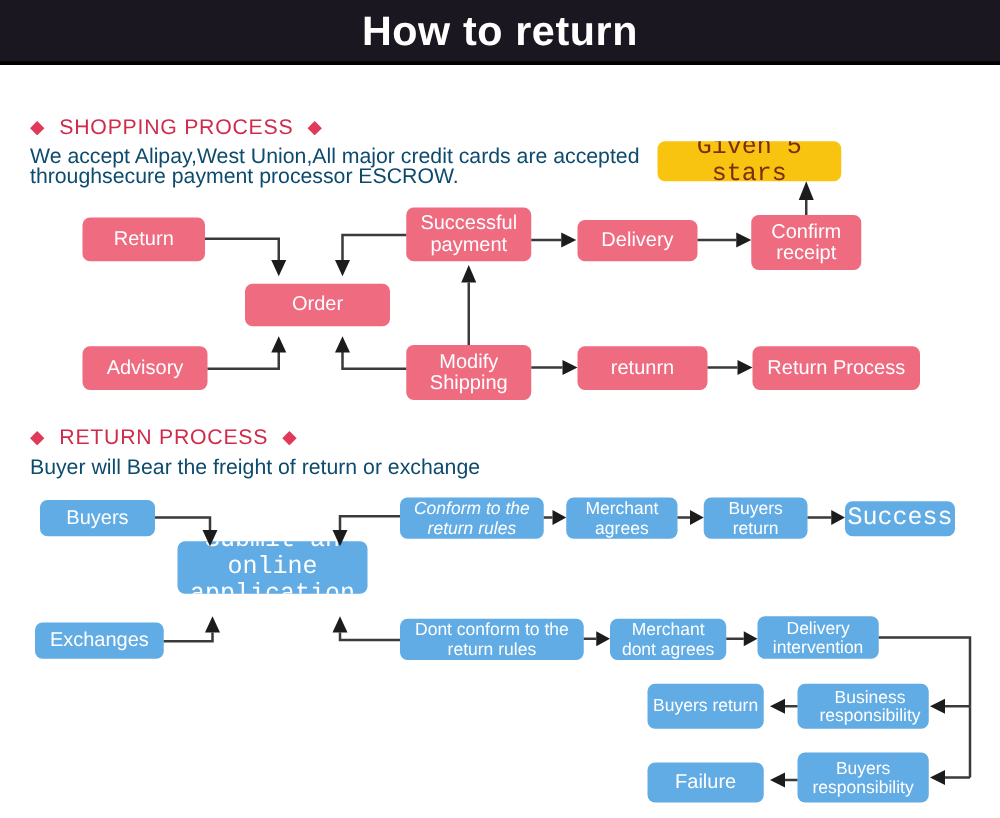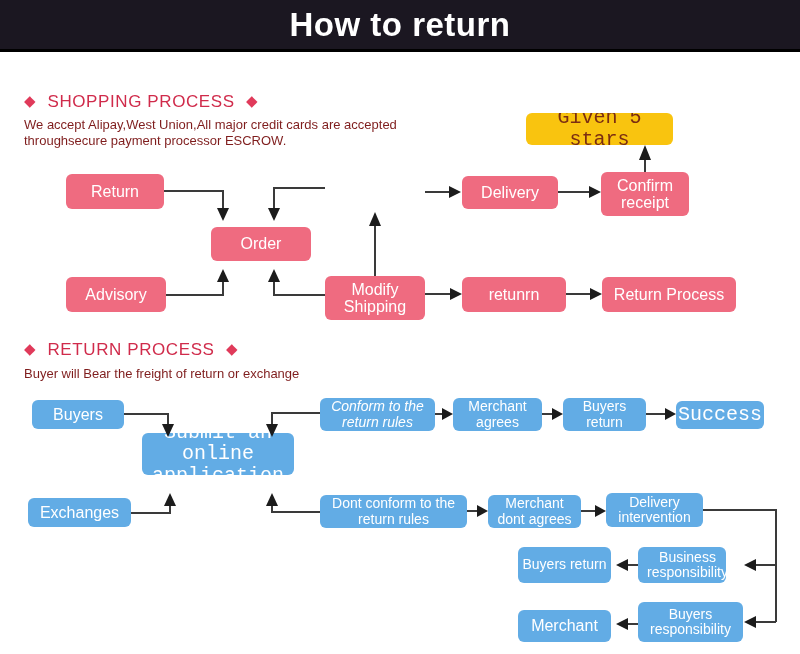--- a/index.html
+++ b/index.html
@@ -35,22 +35,22 @@
     letter-spacing:.6px;
     white-space:nowrap;
   }
   .sec-head .dia{
     color:#e03a5a;
     font-size:15px;
     vertical-align:1px;
   }
   .sec-sub{
     position:absolute;
-    color:#7f1d1d;
-    font-size:13px;
+    color:#0c4a6e;
+    font-size:17px;
     line-height:16px;
     white-space:pre-line;
   }
 
   
   .node{
     position:absolute;
     box-sizing:border-box;
     border-radius:6px;
     display:flex;align-items:center;justify-content:center;
@@ -84,21 +84,22 @@
 
   <div class="sec-head" style="left:24px; top:92px;">
     <span class="dia">◆</span>
     <span style="padding:0 6px;">SHOPPING PROCESS</span>
     <span class="dia">◆</span>
   </div>
   <div class="sec-sub" style="left:24px; top:117px;">We accept Alipay,West Union,All major credit cards are accepted
 throughsecure payment processor ESCROW.</div>
 
   <div class="node pink f16" style="left:66px;  top:174px; width:98px;  height:35px;">Return</div>
-  <div class="node pink f16" style="left:211px; top:227px; width:100px; height:34px;">Order</div>
+  <div class="node pink f16" style="left:196px; top:227px; width:116px; height:34px;">Order</div>
+  <div class="node pink f16" style="left:325px; top:166px; width:100px; height:43px;">Successful payment</div>
   <div class="node pink f16" style="left:462px; top:176px; width:96px;  height:33px;">Delivery</div>
   <div class="node pink f16" style="left:601px; top:172px; width:88px;  height:44px;">Confirm receipt</div>
   <div class="node gold f15" style="left:526px; top:113px; width:147px; height:32px;">Given 5 stars</div>
 
   <div class="node pink f16" style="left:66px;  top:277px; width:100px; height:35px;">Advisory</div>
   <div class="node pink f16" style="left:325px; top:276px; width:100px; height:44px;">Modify Shipping</div>
   <div class="node pink f16" style="left:462px; top:277px; width:104px; height:35px;">retunrn</div>
   <div class="node pink f16" style="left:602px; top:277px; width:134px; height:35px;">Return Process</div>
 
   <div class="sec-head" style="left:24px; top:340px;">
@@ -114,22 +115,22 @@
   <div class="node blue f14" style="left:453px; top:398px; width:89px;  height:33px;">Merchant agrees</div>
   <div class="node blue f14" style="left:563px; top:398px; width:83px;  height:33px;">Buyers return</div>
   <div class="node blue f15" style="left:676px; top:401px; width:88px;  height:28px;">Success</div>
 
   <div class="node blue f16" style="left:28px;  top:498px; width:103px; height:29px;">Exchanges</div>
   <div class="node blue f14" style="left:320px; top:495px; width:147px; height:33px;">Dont conform to the return rules</div>
   <div class="node blue f14" style="left:488px; top:495px; width:93px;  height:33px;">Merchant dont agrees</div>
   <div class="node blue f14" style="left:606px; top:493px; width:97px;  height:34px;">Delivery intervention</div>
 
   <div class="node blue f14" style="left:518px; top:547px; width:93px;  height:36px;">Buyers return</div>
-  <div class="node blue f14" style="left:638px; top:547px; width:88px; height:36px;padding-left:15px;">Business responsibility</div>
-  <div class="node blue f16" style="left:518px; top:610px; width:93px;  height:32px;">Merchant</div>
+  <div class="node blue f14" style="left:638px; top:547px; width:105px; height:36px;padding-left:15px;">Business responsibility</div>
+  <div class="node blue f16" style="left:518px; top:610px; width:93px;  height:32px;">Failure</div>
   <div class="node blue f14" style="left:638px; top:602px; width:105px; height:40px;">Buyers responsibility</div>
 
   <svg class="links" viewBox="0 0 800 654">
 
     <path d="M164,191 L223,191 L223,210"></path>
     <polygon points="217,208 229,208 223,221"></polygon>
 
     <path d="M325,188 L274,188 L274,210"></path>
     <polygon points="268,208 280,208 274,221"></polygon>
 

